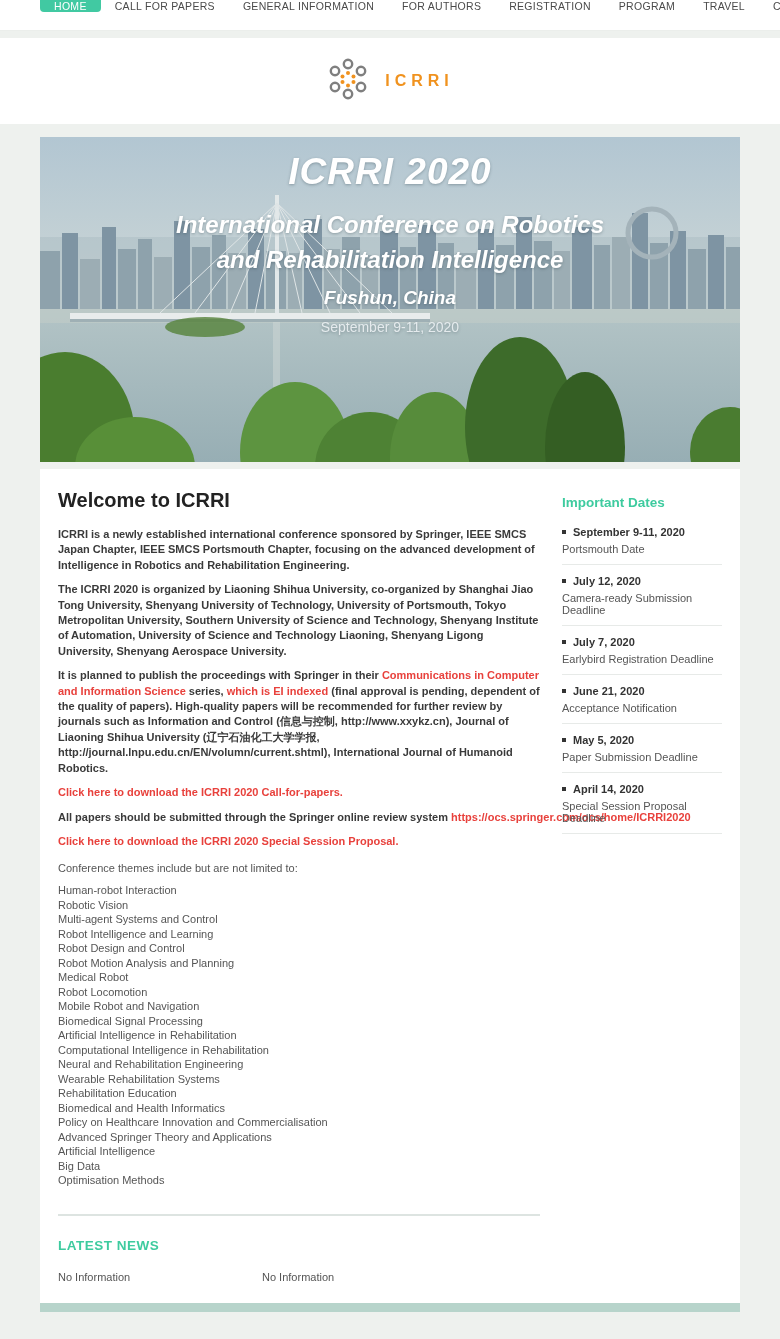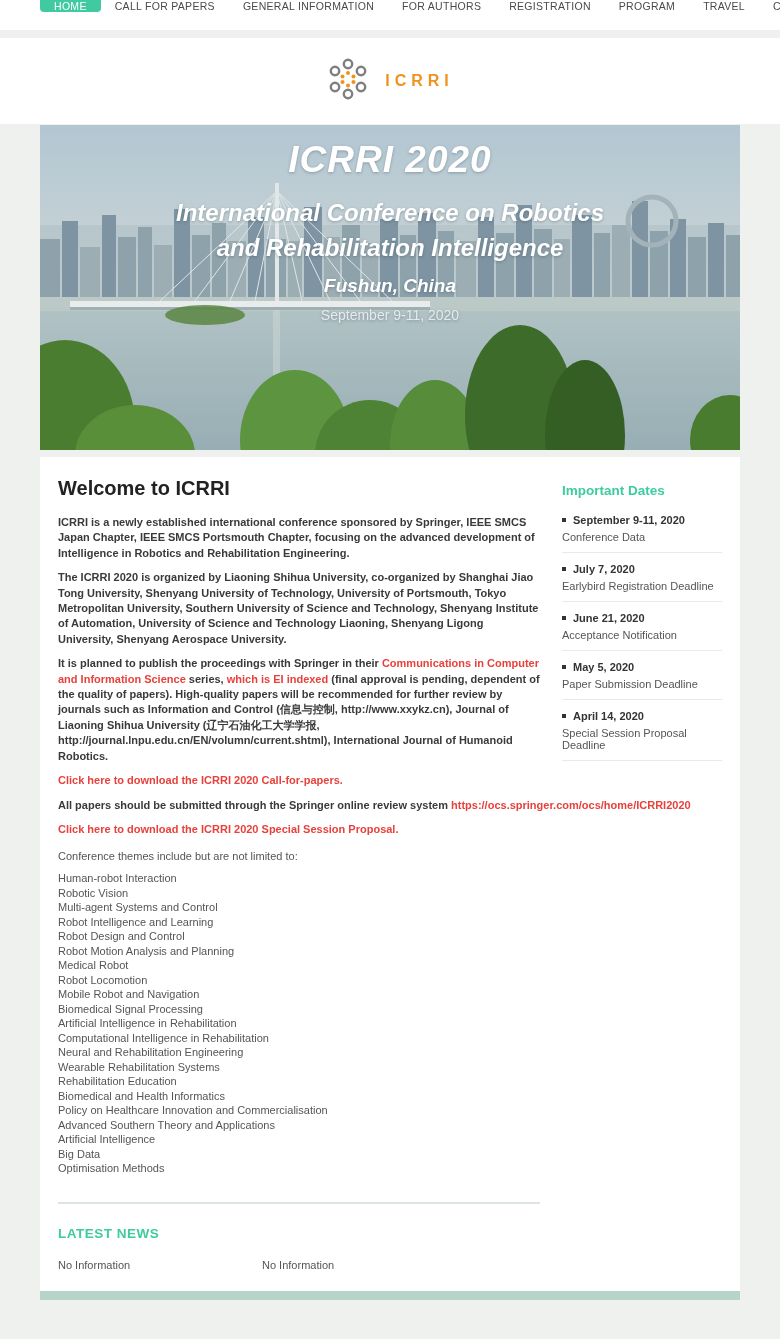--- a/index.html
+++ b/index.html
@@ -13,21 +13,21 @@
     font-size:10.5px; color:#4a4a4a; letter-spacing:.3px; cursor:pointer; white-space:nowrap; }
   .nav-item.active { background:#41c9a2; color:#fff; border-radius:0 0 4px 4px; }
   .nav-strip { height:7px; background:#eef1ee; }
 
   
   .logo-band { height:86px; background:#fff; display:flex;
     align-items:center; justify-content:center; gap:15px; }
   .logo-text { color:#f0921e; font-size:16px; font-weight:600; letter-spacing:5px; }
 
   
-  .hero { position:relative; margin:1px 40px 7px; height:325px; overflow:hidden; background:#b4c7d1;text-decoration:underline; }
+  .hero { position:relative; margin:13px 40px 7px; height:325px; overflow:hidden; background:#b4c7d1;text-decoration:underline; }
   .hero svg.scene { position:absolute; left:0; top:0; width:100%; height:100%; display:block; }
   .hero-overlay { position:absolute; left:0; top:0; right:0; text-align:center;
     color:#fff; font-style:italic; font-weight:bold;
     text-shadow:0 1px 3px rgba(40,60,70,.35); }
   .hero-title { position:absolute; left:0; right:0; top:14px; font-size:37px; letter-spacing:1px; }
   .hero-sub1  { position:absolute; left:0; right:0; top:74px;  font-size:24px; }
   .hero-sub2  { position:absolute; left:0; right:0; top:109px; font-size:24px; }
   .hero-loc   { position:absolute; left:0; right:0; top:150px; font-size:19px; }
   .hero-date  { position:absolute; left:0; right:0; top:182px; font-size:14px;
     font-style:normal; font-weight:400; color:rgba(238,243,245,.88); }
@@ -257,21 +257,21 @@
           <li>Neural and Rehabilitation Engineering</li>
 
           <li>Wearable Rehabilitation Systems</li>
 
           <li>Rehabilitation Education</li>
 
           <li>Biomedical and Health Informatics</li>
 
           <li>Policy on Healthcare Innovation and Commercialisation</li>
 
-          <li>Advanced Southern Theory and Applications</li>
+          <li>Advanced Springer Theory and Applications</li>
 
           <li>Artificial Intelligence</li>
 
           <li>Big Data</li>
 
           <li>Optimisation Methods</li>
 
       </ul>
       <hr class="news-divider">
       <h2 class="news-title">LATEST NEWS</h2>
@@ -284,24 +284,32 @@
       </div>
     </div>
     <div class="side-col">
       <h3 class="side-title">Important Dates</h3>
 
         <div class="date-item">
           <div class="date-line">
             <span class="sq"></span>
             <span class="date-text">September 9-11, 2020</span>
           </div>
-          <div class="date-label">Conference Data</div>
-          <hr class="date-sep">
-        </div>
-
+          <div class="date-label">Portsmouth Date</div>
+          <hr class="date-sep">
+        </div>
+
+        <div class="date-item">
+          <div class="date-line">
+            <span class="sq"></span>
+            <span class="date-text">July 12, 2020</span>
+          </div>
+          <div class="date-label">Camera-ready Submission Deadline</div>
+          <hr class="date-sep">
+        </div>
 
         <div class="date-item">
           <div class="date-line">
             <span class="sq"></span>
             <span class="date-text">July 7, 2020</span>
           </div>
           <div class="date-label">Earlybird Registration Deadline</div>
           <hr class="date-sep">
         </div>
 

